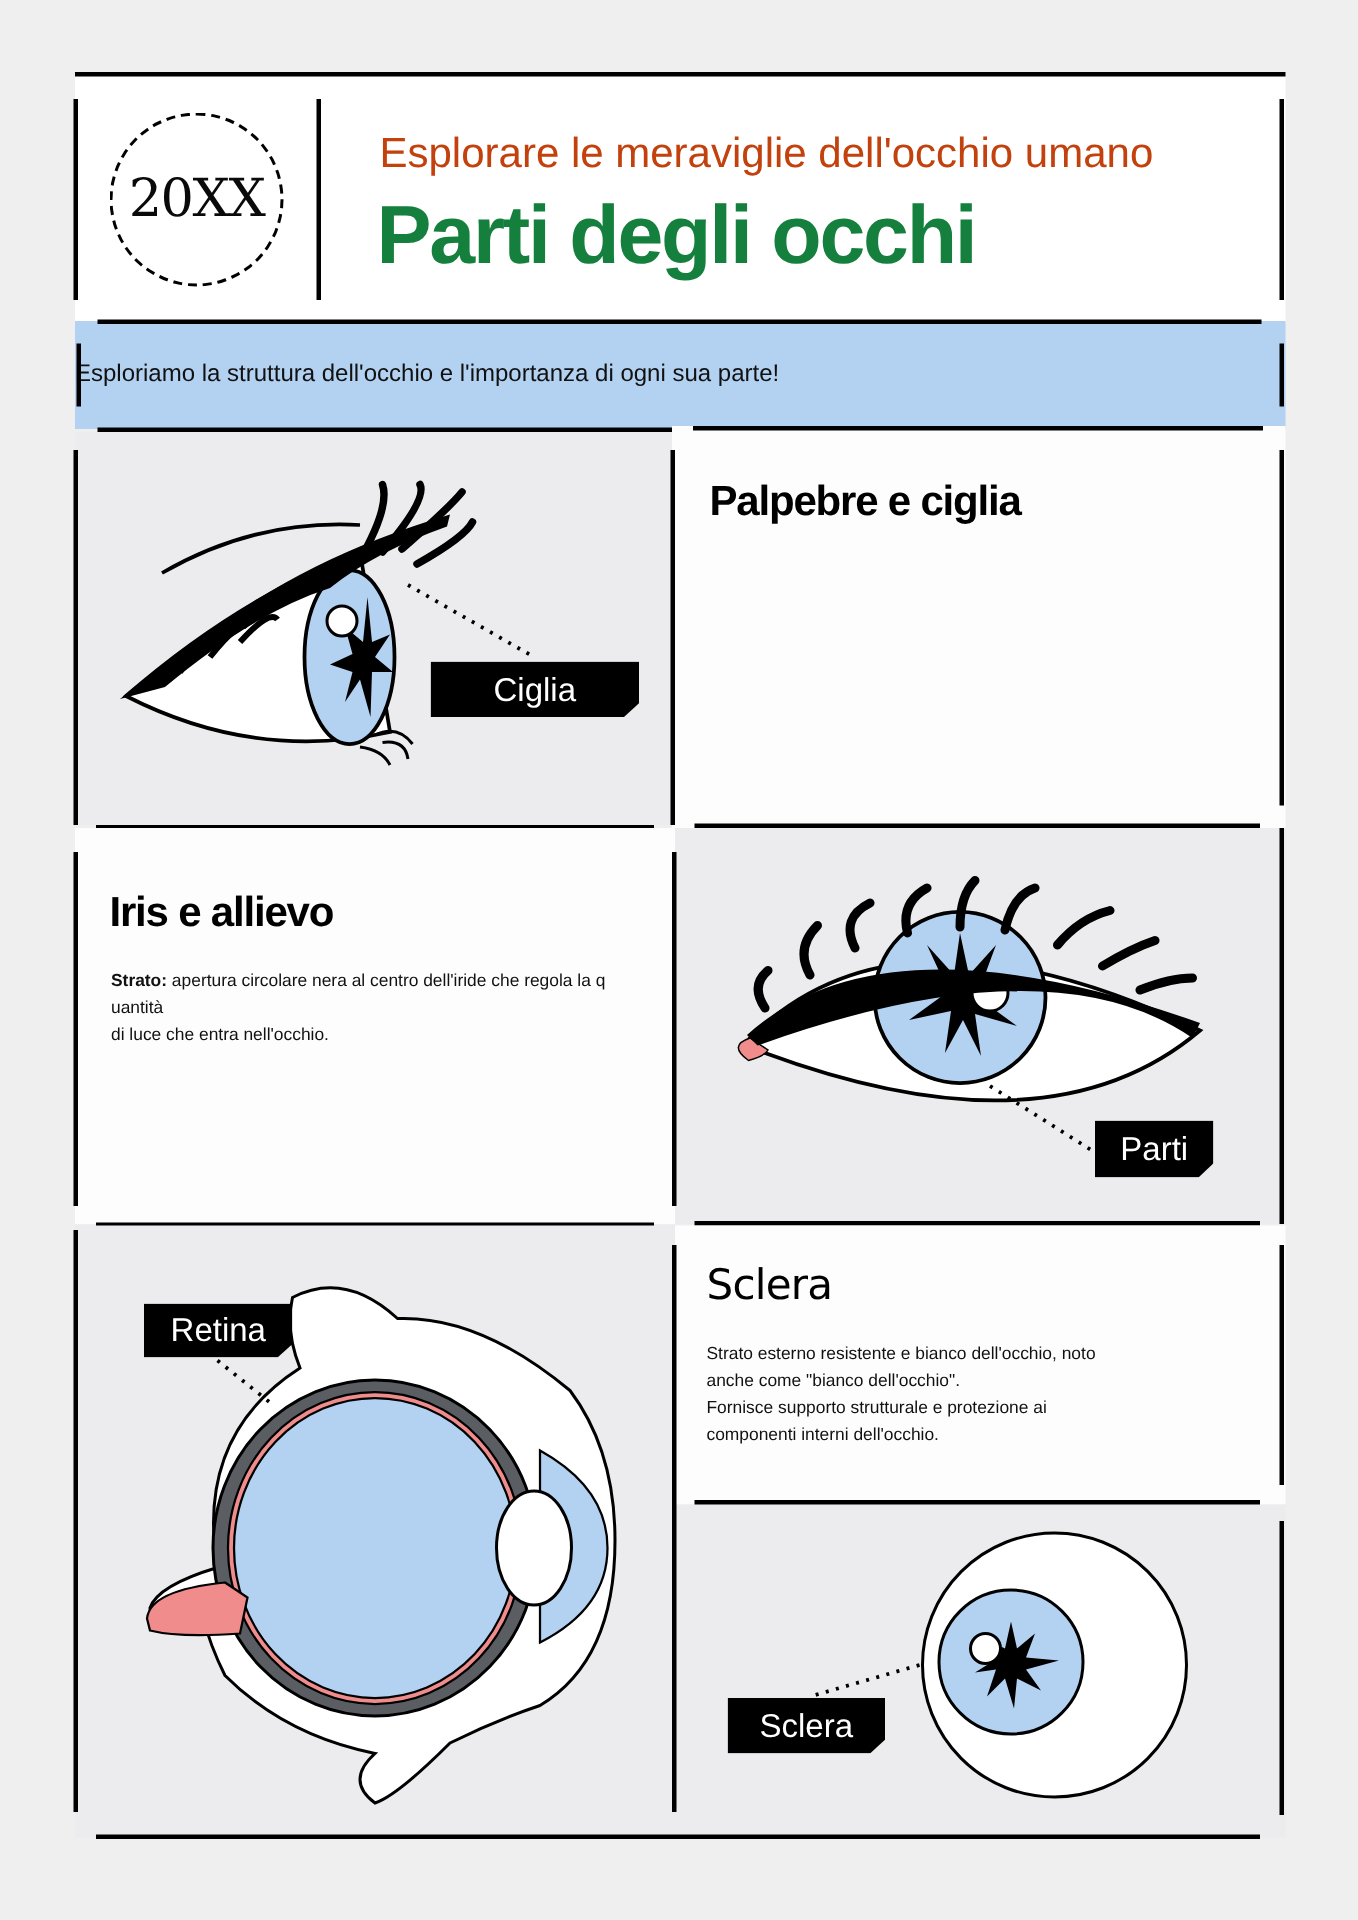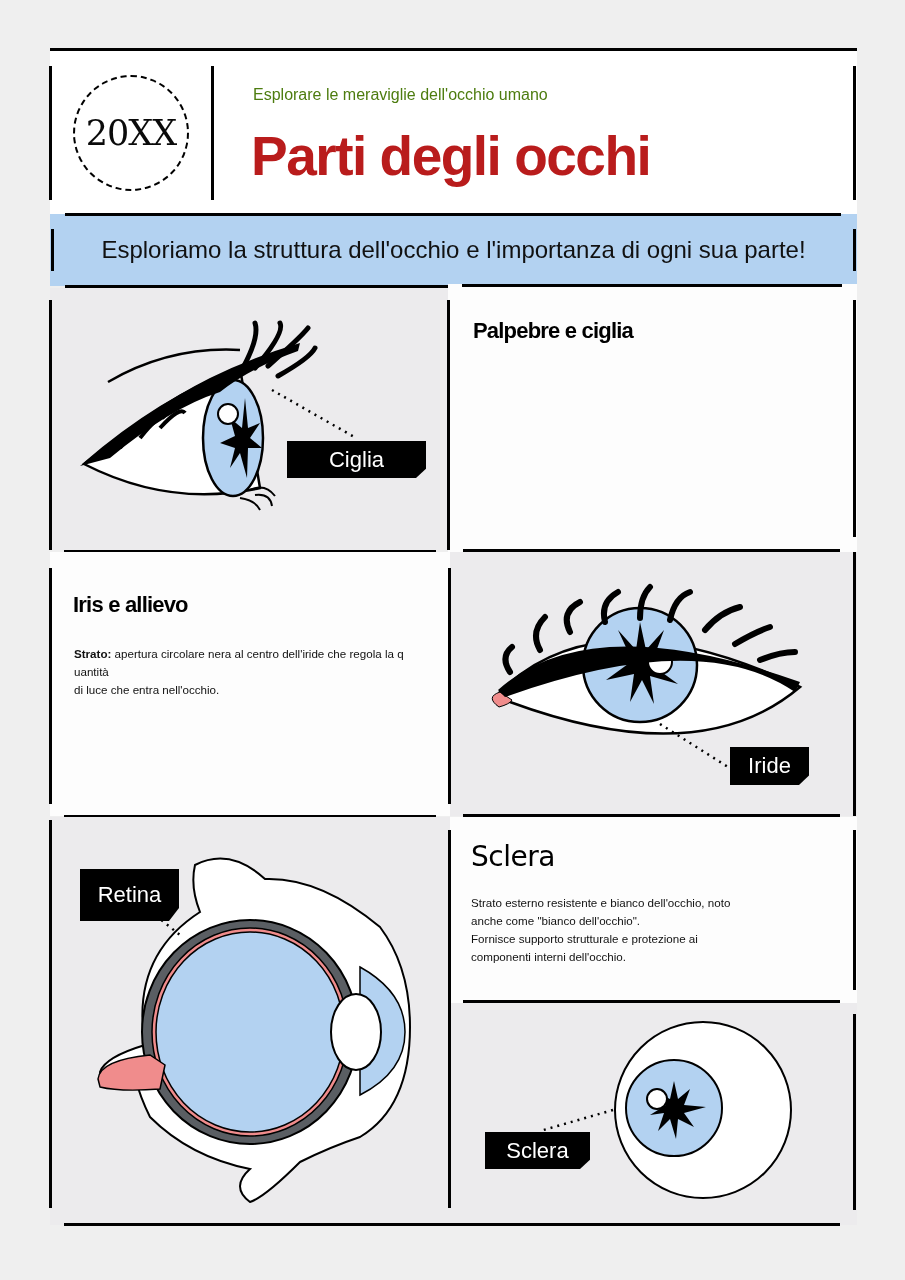--- a/index.html
+++ b/index.html
@@ -8,33 +8,33 @@
 
   .abs { position: absolute; }
   .hline { position: absolute; height: 3px; background: #000; }
   .vline { position: absolute; width: 3px; background: #000; }
 
   
   .header-bg { left: 50px; top: 48px; width: 807px; height: 168px; background: #fff; }
   .year-badge { left: 73px; top: 75px; width: 116px; height: 116px; border-radius: 50%;
     border: 2.5px dashed #000; display: flex; align-items: center; justify-content: center;
     font-family: "DejaVu Serif", serif; font-size: 35px; letter-spacing: -1px; }
-  .subtitle { left: 253px; top: 86px; font-size: 16px; color: #4d7c0f; }
-  .title { left: 251px; top: 124px; font-size: 55px; font-weight: 700; letter-spacing: -1.5px; color: #b91c1c; }
+  .subtitle { left: 253px; top: 86px; font-size: 28px; color: #c2410c; }
+  .title { left: 251px; top: 124px; font-size: 55px; font-weight: 700; letter-spacing: -1.5px; color: #15803d; }
 
   
   .banner { left: 50px; top: 214px; width: 807px; height: 72px; background: #b3d2f1;
-    display: flex; align-items: center; justify-content: center; font-size: 24px; color: #111; }
+    display: flex; align-items: center; font-size: 16px; color: #111; }
 
   
   .panel { position: absolute; }
   .panel.gray { background: #ecebed; }
   .panel.white { background: #fdfdfd; }
 
-  .sec-title { position: absolute; font-size: 22px; font-weight: 700; letter-spacing: -0.8px; color: #000; }
+  .sec-title { position: absolute; font-size: 28px; font-weight: 700; letter-spacing: -0.8px; color: #000; }
   .sec-title.serif { font-family: "DejaVu Sans", sans-serif; font-weight: 400; letter-spacing: -0.5px; font-size: 28px; }
   .sec-body { position: absolute; font-size: 11.6px; line-height: 18px; color: #111; }
   .sec-body p { white-space: pre-line; }
   .sec-body p + p { margin-top: 18px; }
   .sec-body b { font-weight: 700; }
 
   
   .tag { position: absolute; background: #000; color: #fff; font-size: 22px;
     display: flex; align-items: center; justify-content: center;
     clip-path: polygon(0 0, 100% 0, 100% 75%, calc(100% - 10px) 100%, 0 100%); }
@@ -113,21 +113,21 @@
   <path d="M50 140 Q150 40 350 135 Q250 220 60 150Z" fill="#fff" stroke="#000" stroke-width="2.5"></path>
   <path d="M50 140 Q35 145 49 155 Q60 152 62 148Z" fill="#f08c8c" stroke="#000" stroke-width="1"></path>
   <circle cx="190" cy="113" r="57" fill="#b3d2f1" stroke="#000" stroke-width="2.5"></circle>
   <polygon points="190,70 196,98 214,78 204,105 232,100 206,116 228,132 200,124 204,152 192,128 180,150 184,122 156,128 178,112 150,100 180,104 168,78 186,98" fill="#000"></polygon>
   <circle cx="208" cy="110" r="0" fill="none"></circle>
   <circle cx="210" cy="110" r="12" fill="#fff" stroke="#000" stroke-width="2"></circle>
   <path d="M48 138 Q140 55 350 130 L345 140 Q250 75 55 145Z" fill="#000"></path>
   <path d="M90 98 Q80 80 95 65 M120 80 Q110 60 130 50 M155 70 Q150 50 168 40 M190 66 Q190 45 200 35 M220 68 Q225 45 240 40 M255 78 Q270 60 290 55 M285 92 Q305 80 320 75 M310 108 Q330 100 345 100 M60 120 Q50 105 62 95" stroke="#000" stroke-width="6" fill="none" stroke-linecap="round"></path>
   <line x1="210" y1="172" x2="278" y2="215" stroke="#000" stroke-width="2.5" stroke-dasharray="2 5"></line>
 </svg>
-<div class="tag" style="left:730px;top:747px;width:79px;height:38px;">Iride</div>
+<div class="tag" style="left:730px;top:747px;width:79px;height:38px;">Parti</div>
 
 <div class="panel gray" style="left:50px;top:817px;width:400px;height:408px;"></div>
 <div class="panel white" style="left:450px;top:817px;width:407px;height:186px;"></div>
 <div class="panel gray" style="left:450px;top:1003px;width:407px;height:222px;"></div>
 <div class="vline" style="left:49px;top:820px;height:388px;"></div>
 <div class="vline" style="left:448px;top:830px;height:378px;"></div>
 <div class="vline" style="left:853px;top:830px;height:160px;"></div>
 <div class="vline" style="left:853px;top:1014px;height:196px;"></div>
 <div class="hline" style="left:463px;top:1000px;width:377px;"></div>
 <div class="hline" style="left:64px;top:1223px;width:776px;"></div>
@@ -135,21 +135,21 @@
 <svg style="left:50px;top:817px;" width="400" height="408" viewBox="0 0 400 408">
   <path d="M145 48 Q180 30 215 62 Q270 60 330 110 Q360 150 360 210 Q360 290 310 320 Q280 330 250 345 Q215 380 200 385 Q180 370 200 352 Q140 340 100 300 Q90 280 85 260 Q50 270 50 255 Q55 240 95 228 Q80 140 150 95 Q140 70 145 48Z" fill="#fff" stroke="#000" stroke-width="2"></path>
   <ellipse cx="200" cy="215" rx="108" ry="112" fill="#5a5e63" stroke="#000" stroke-width="2"></ellipse>
   <ellipse cx="200" cy="215" rx="98" ry="104" fill="#f08c8c" stroke="#000" stroke-width="1.5"></ellipse>
   <ellipse cx="200" cy="215" rx="94" ry="100" fill="#b3d2f1" stroke="#000" stroke-width="1.5"></ellipse>
   <path d="M48 262 Q50 243 100 238 L115 248 L110 272 Q70 275 50 270Z" fill="#f08c8c" stroke="#000" stroke-width="1.5"></path>
   <path d="M310 150 Q355 175 355 215 Q355 255 310 278Z" fill="#b3d2f1" stroke="#000" stroke-width="1.5"></path>
   <ellipse cx="306" cy="215" rx="25" ry="38" fill="#fff" stroke="#000" stroke-width="2"></ellipse>
   <line x1="95" y1="90" x2="130" y2="118" stroke="#000" stroke-width="2.5" stroke-dasharray="2 5"></line>
 </svg>
-<div class="tag" style="left:80px;top:869px;width:99px;height:52px;">Retina</div>
+<div class="tag" style="left:96px;top:869px;width:99px;height:36px;">Retina</div>
 
 <div class="sec-title serif" style="left:471px;top:840px;">Sclera</div>
 <div class="sec-body" style="left:471px;top:894px;width:360px;">
   <p><b></b><span>Strato esterno resistente e bianco dell'occhio, noto
 anche come "bianco dell'occhio".
 Fornisce supporto strutturale e protezione ai
 componenti interni dell'occhio.</span></p>
 </div>
 
 <svg style="left:450px;top:1003px;" width="407" height="222" viewBox="0 0 407 222">

